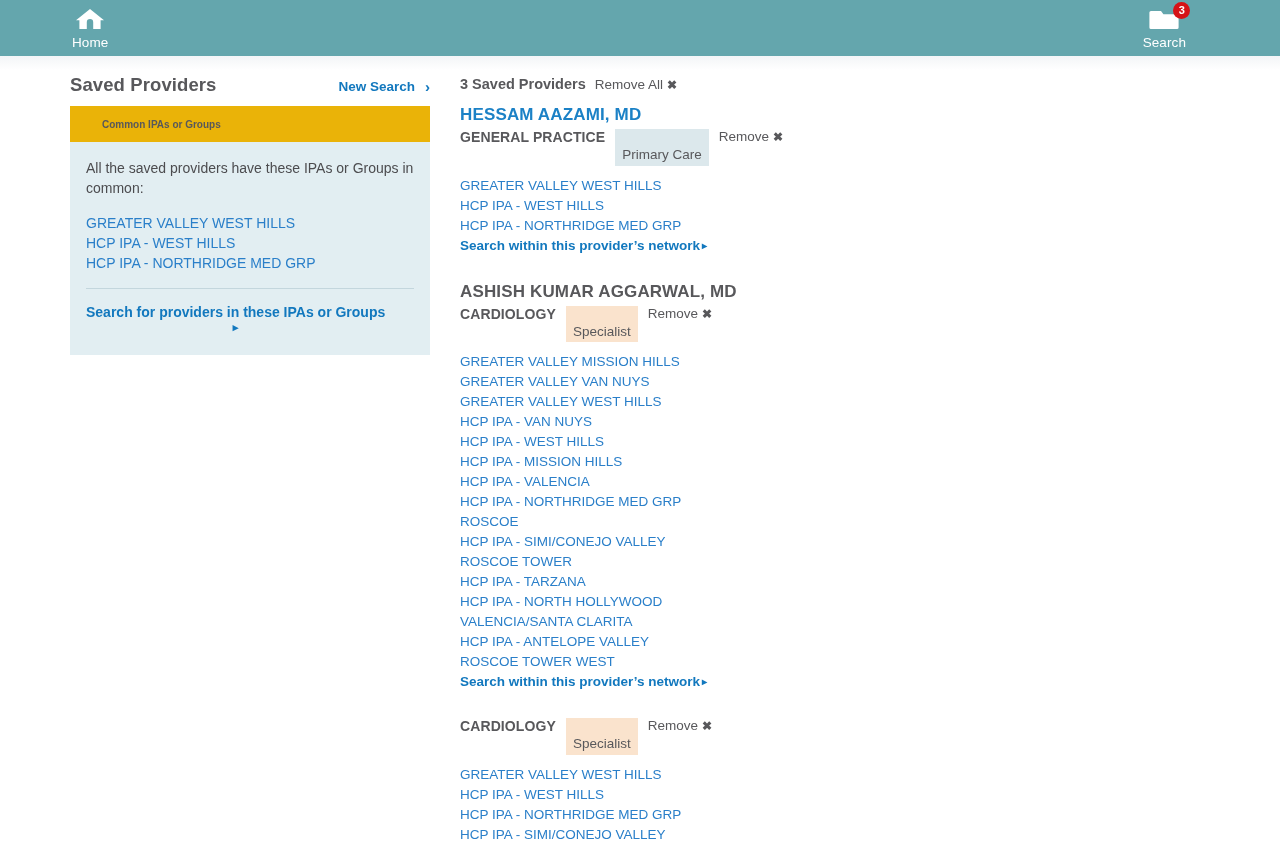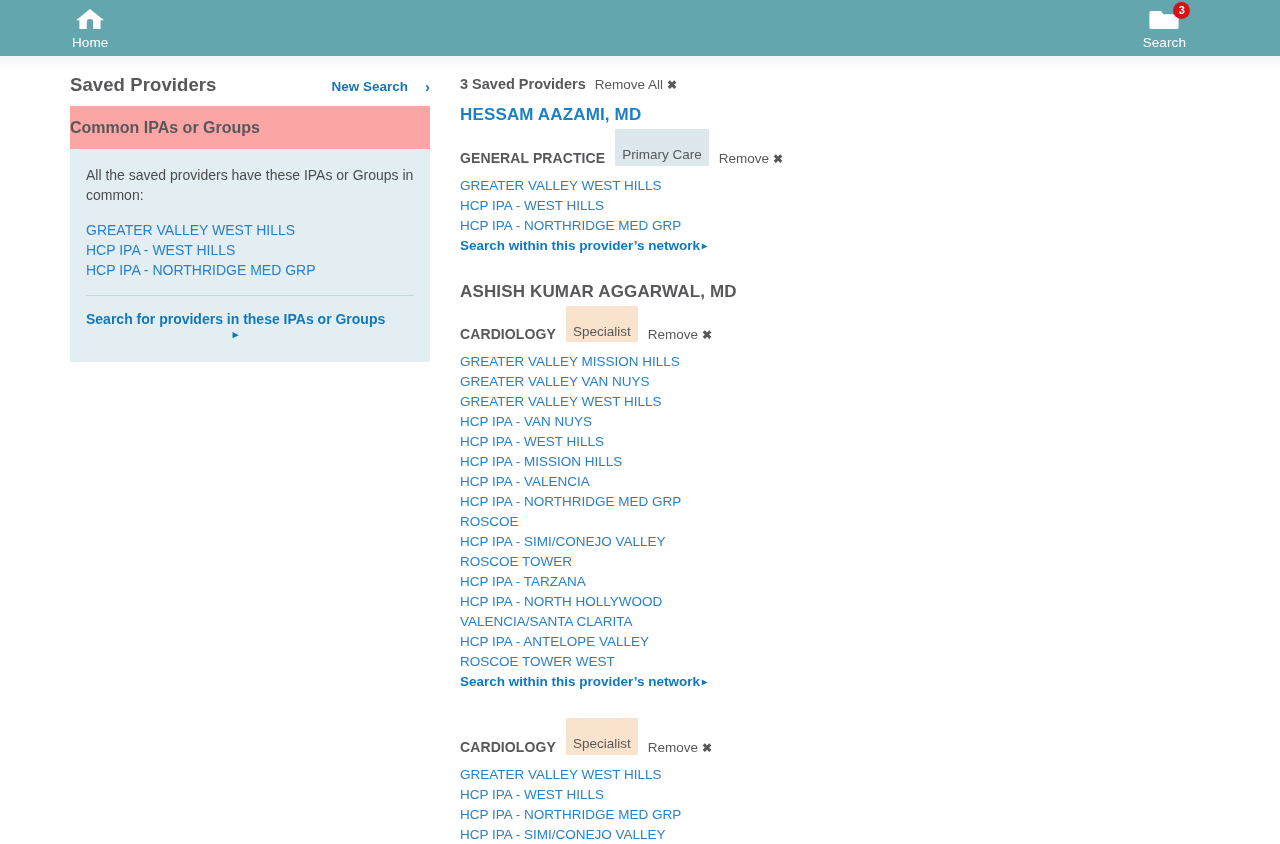--- a/index.html
+++ b/index.html
@@ -99,29 +99,29 @@
     letter-spacing: .1px;
   }
   .newsearch {
     font-size: 13.5px;
     font-weight: bold;
     color: #1278be;
     cursor: pointer;
     white-space: nowrap;
     display: inline-flex;
     align-items: center;
-    gap: 17px;
+    gap: 10px;
   }
   .newsearch .chev { font-size: 15px; font-weight: bold; line-height: 1; }
 
   .panel { background: #e2eef2; }
   .panel-head {
-    background: #fca5a5;
-    padding: 13px 16px 12px 0;
-    font-size: 16px;
+    background: #eab308;
+    padding: 13px 16px 12px 32px;
+    font-size: 10px;
     font-weight: bold;
     color: #58585b;
   }
   .panel-body { padding: 16px 16px 22px 16px; }
   .panel-intro {
     font-size: 14px;
     color: #4c4c4f;
     line-height: 1.45;
     margin-bottom: 14px;
   }
@@ -183,21 +183,21 @@
     font-size: 17px;
     font-weight: bold;
     color: #58585b;
     letter-spacing: .15px;
     margin-bottom: 4px;
     cursor: pointer;
   }
   .prov-name.is-link { color: #1b81c6; }
   .prov-meta {
     display: flex;
-    align-items: flex-end;
+    align-items: flex-start;
     gap: 10px;
     margin-bottom: 10px;
   }
   .prov-spec {
     font-size: 14px;
     font-weight: bold;
     color: #58585b;
     letter-spacing: .1px;
   }
   .tag {

